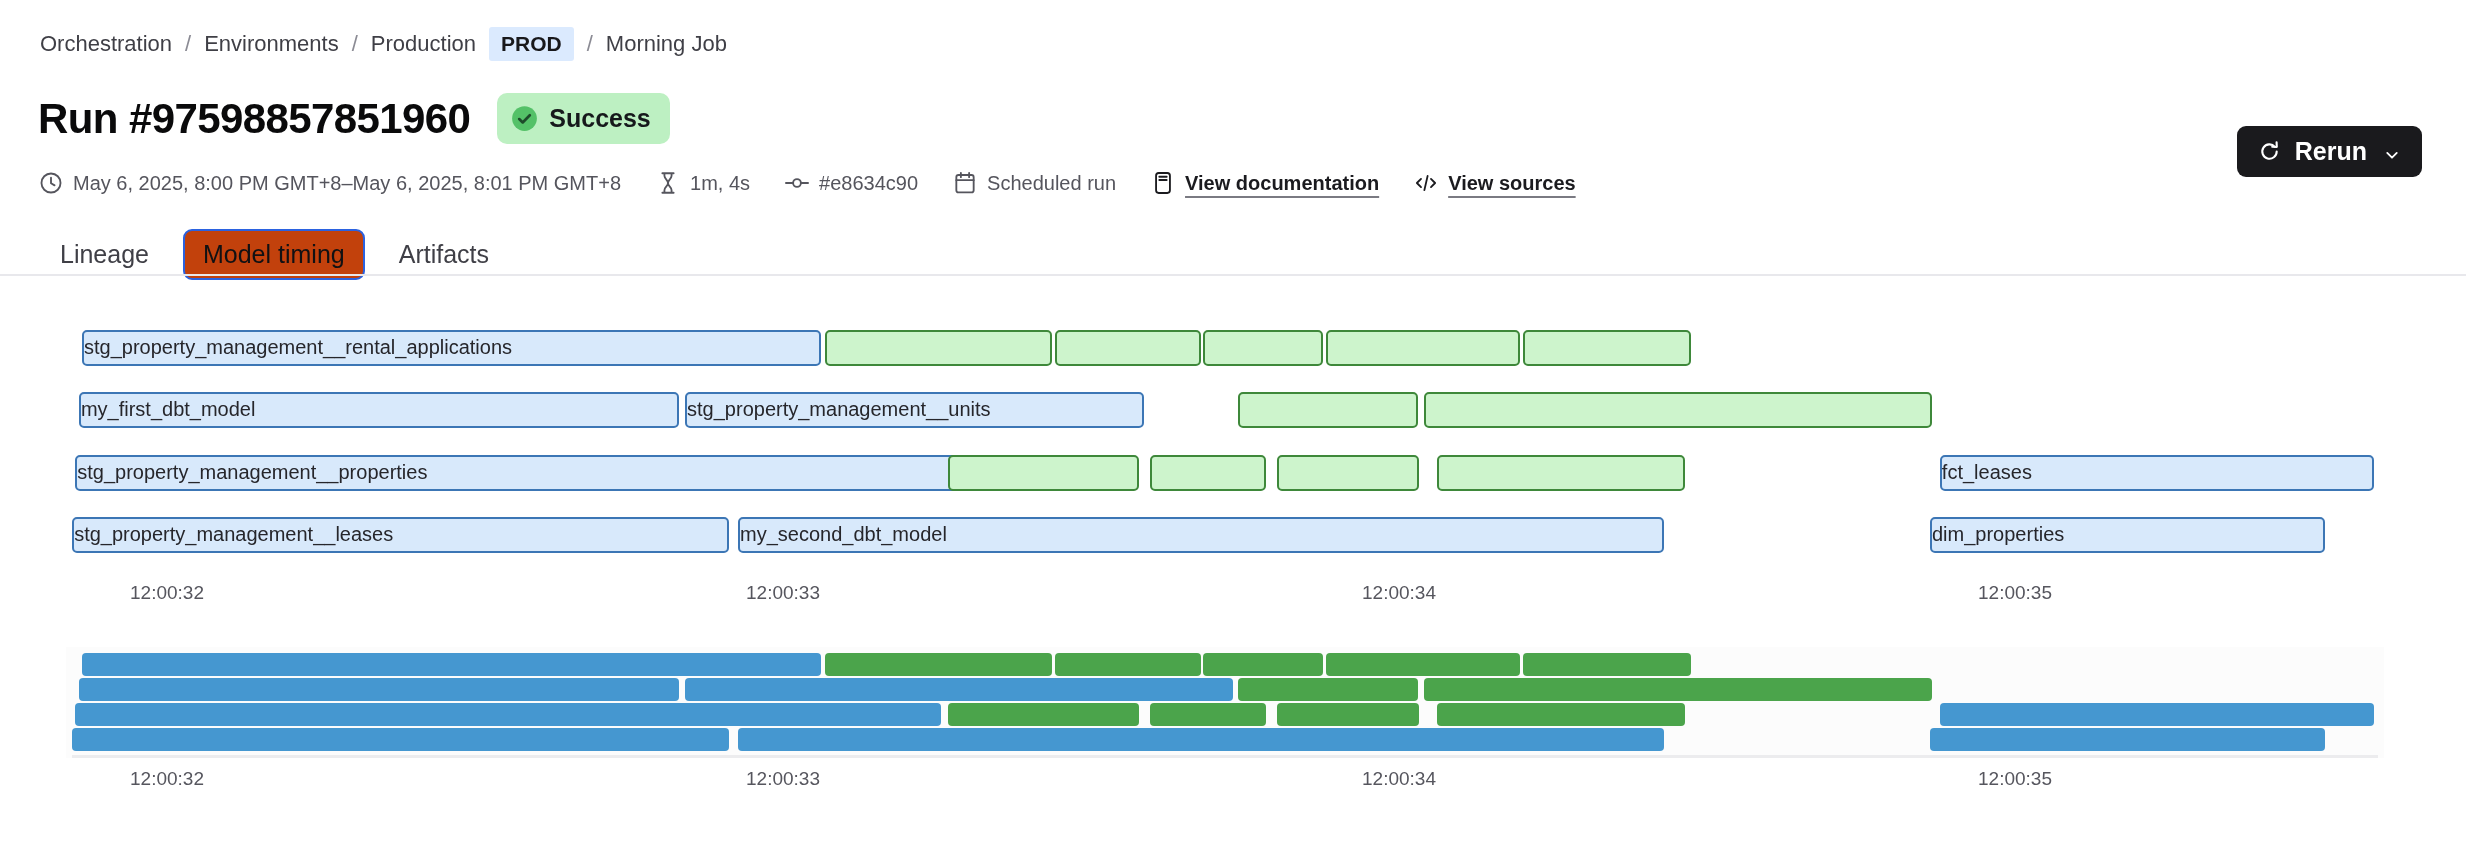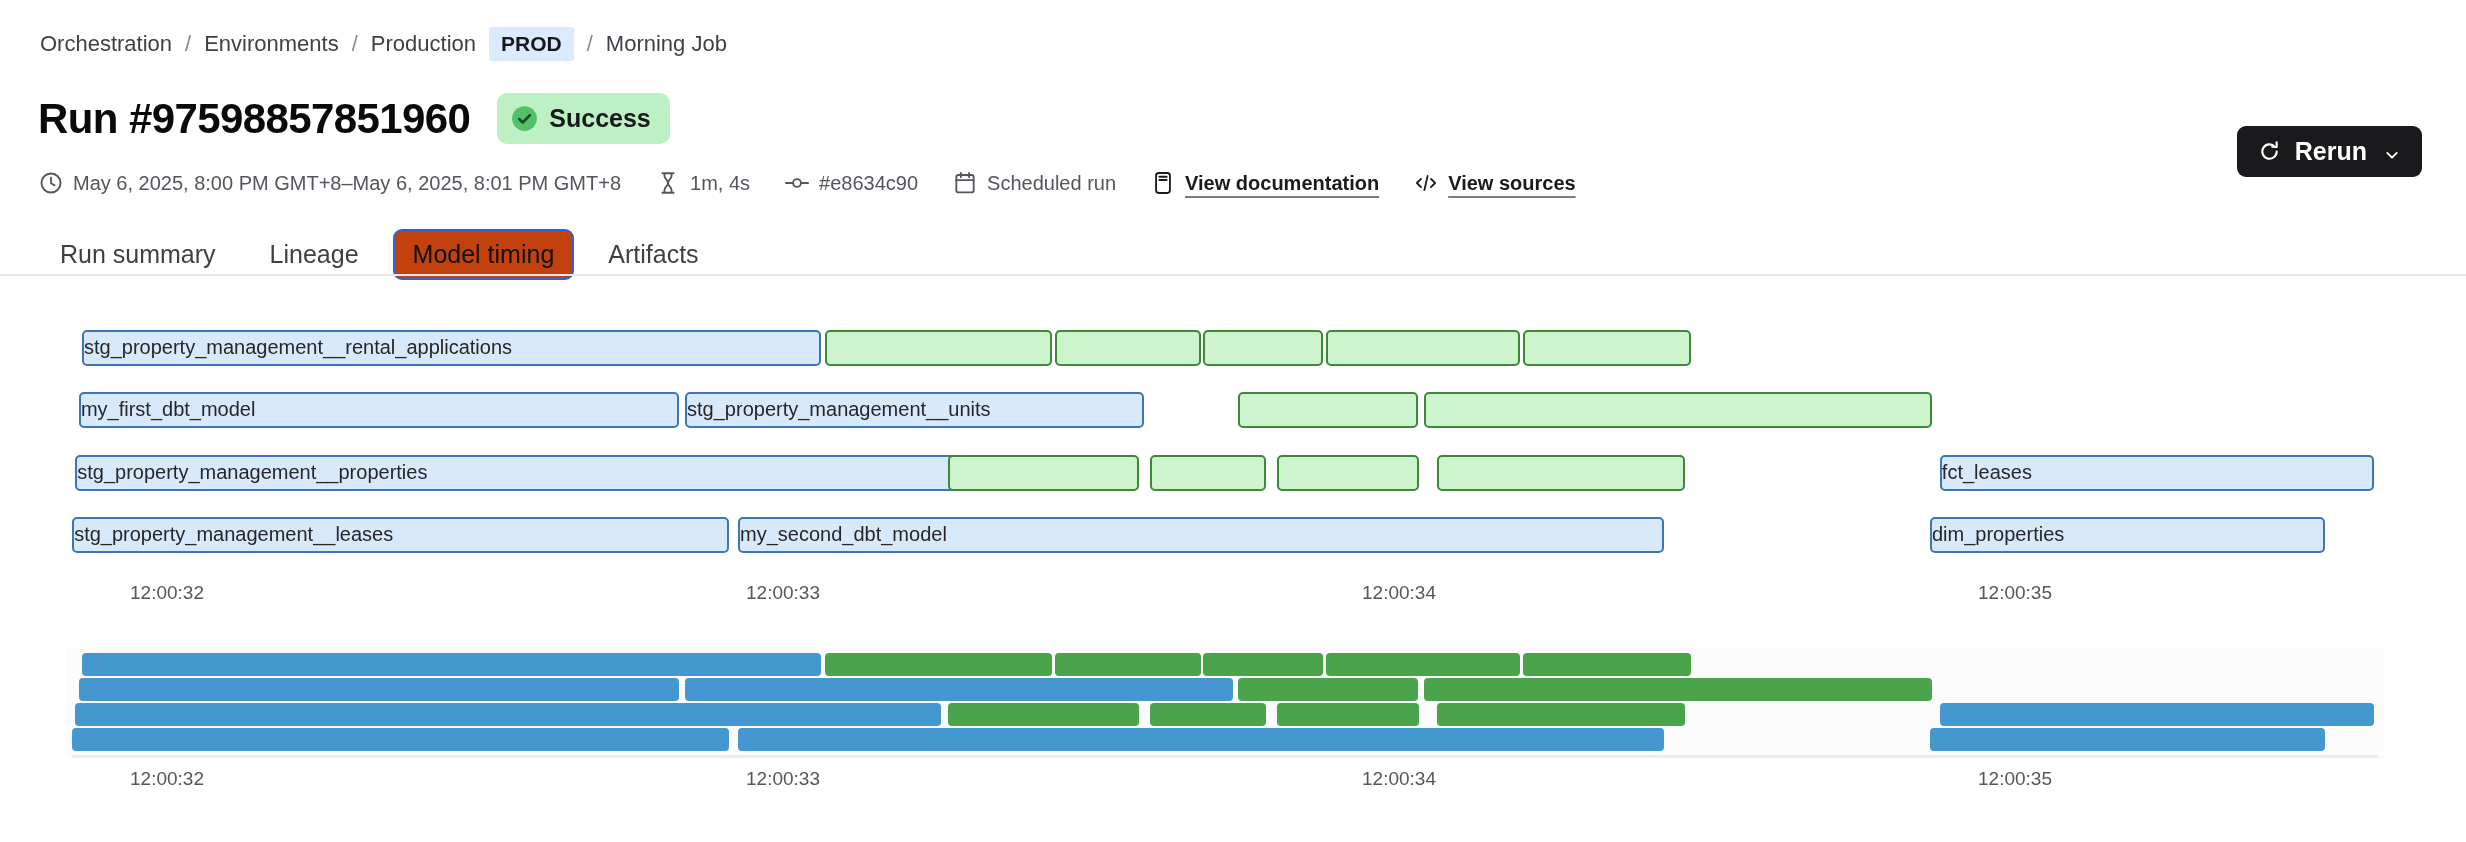--- a/index.html
+++ b/index.html
@@ -143,21 +143,20 @@
     </span>
     <span class="meta-item link">
       <span class="icon"><svg viewBox="0 0 24 24">
           <path d="M7.4 8.2 3.6 12l3.8 3.8M16.6 8.2l3.8 3.8-3.8 3.8M13.5 5.4l-3 13.2"></path>
         </svg></span>
       <span class="mlabel">View sources</span>
     </span>
   </div>
 
 <div class="tabs">
-    <div class="tab">Run summary</div>
     <div class="tab">Lineage</div>
     <div class="tab active">Model timing</div>
     <div class="tab">Artifacts</div>
   </div>
 <div class="tabs-divider"></div>
 
 <div id="gantt">
   <div class="minimap-bg"></div>
   <div id="gantt-main">
       <div class="bar model" style="left: 81.992px; width: 738.584px; top: 330px;">

